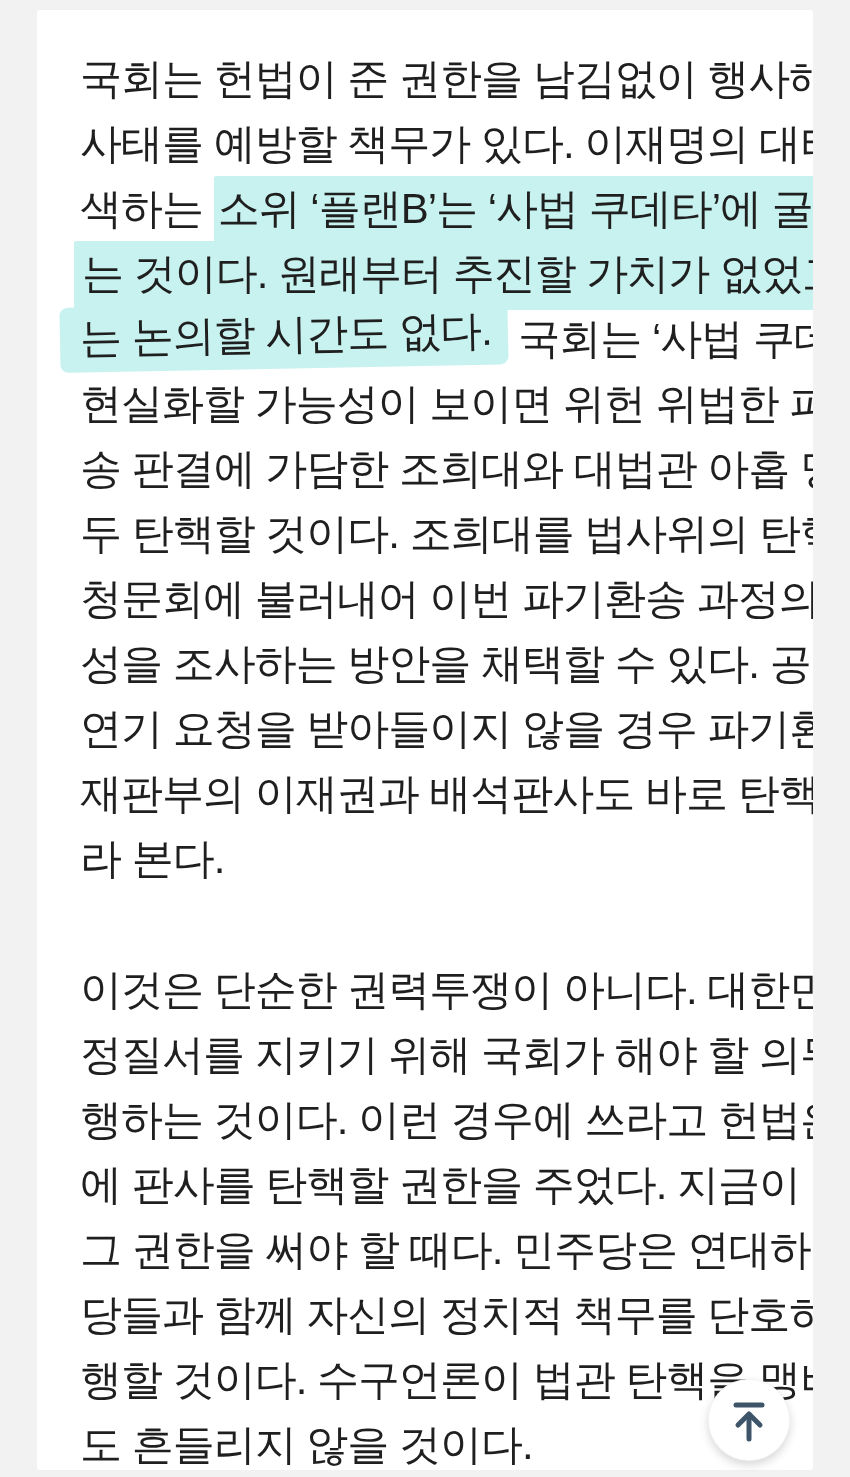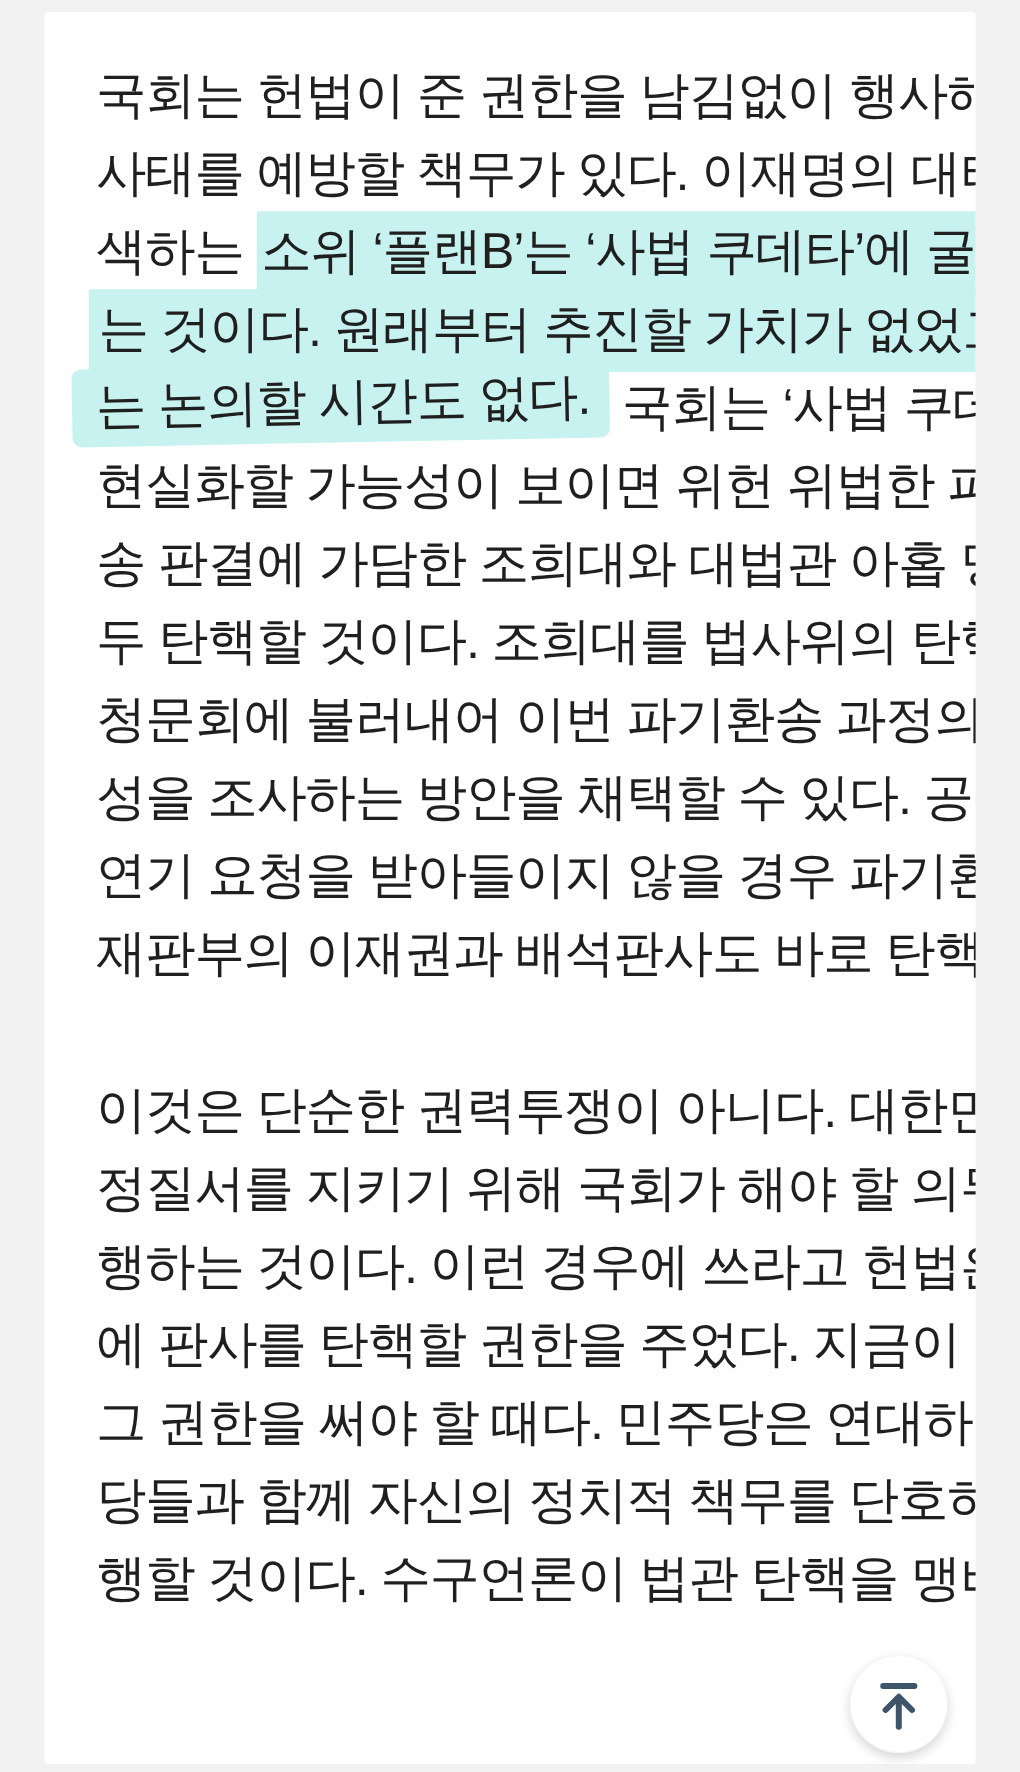--- a/index.html
+++ b/index.html
@@ -75,29 +75,31 @@
           <div class="line"><span>색하는 </span><span class="hl extend-right">소위 ‘플랜B’는 ‘사법 쿠데타’에 굴복하</span></div>
           <div class="line"><span class="hl full-line">는 것이다. 원래부터 추진할 가치가 없었고 이제</span></div>
           <div class="line"><span class="hl tilt">는 논의할 시간도 없다.</span><span> 국회는 ‘사법 쿠데타’가</span></div>
           <div class="line"><span>현실화할 가능성이 보이면 위헌 위법한 파기환</span></div>
           <div class="line"><span>송 판결에 가담한 조희대와 대법관 아홉 명을 모</span></div>
           <div class="line"><span>두 탄핵할 것이다. 조희대를 법사위의 탄핵 조사</span></div>
           <div class="line"><span>청문회에 불러내어 이번 파기환송 과정의 위법</span></div>
           <div class="line"><span>성을 조사하는 방안을 채택할 수 있다. 공판기일</span></div>
           <div class="line"><span>연기 요청을 받아들이지 않을 경우 파기환송심</span></div>
           <div class="line"><span>재판부의 이재권과 배석판사도 바로 탄핵하리</span></div>
+          <div class="line"><span>라 본다.</span></div>
         </div>
         <div class="paragraph">
           <div class="line"><span>이것은 단순한 권력투쟁이 아니다. 대한민국 헌</span></div>
           <div class="line"><span>정질서를 지키기 위해 국회가 해야 할 의무를 수</span></div>
           <div class="line"><span>행하는 것이다. 이런 경우에 쓰라고 헌법은 국회</span></div>
           <div class="line"><span>에 판사를 탄핵할 권한을 주었다. 지금이 바로</span></div>
           <div class="line"><span>그 권한을 써야 할 때다. 민주당은 연대하는 정</span></div>
           <div class="line"><span>당들과 함께 자신의 정치적 책무를 단호하게 실</span></div>
           <div class="line"><span>행할 것이다. 수구언론이 법관 탄핵을 맹비난해</span></div>
+          <div class="line"><span>도 흔들리지 않을 것이다.</span></div>
         </div>
       </div>
   </div>
 
   <button class="scroll-top" style="color: rgb(61, 84, 105);">
     <svg width="44" height="46" viewBox="0 0 44 46" fill="none">
       <line x1="9" y1="8" x2="35" y2="8" stroke="currentColor" stroke-width="5" stroke-linecap="round"></line>
       <line x1="22" y1="18" x2="22" y2="42" stroke="currentColor" stroke-width="5" stroke-linecap="round"></line>
       <polyline points="11,28 22,17 33,28" stroke="currentColor" stroke-width="5" fill="none" stroke-linecap="round" stroke-linejoin="round"></polyline>
     </svg>

